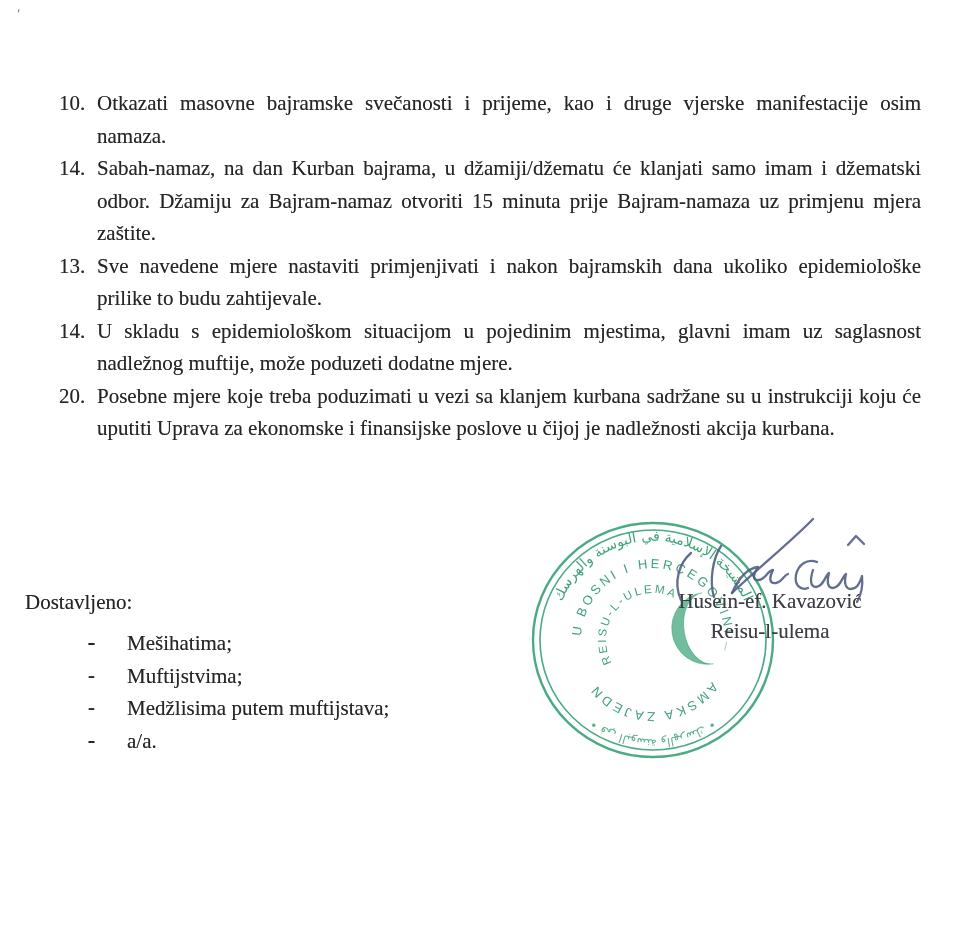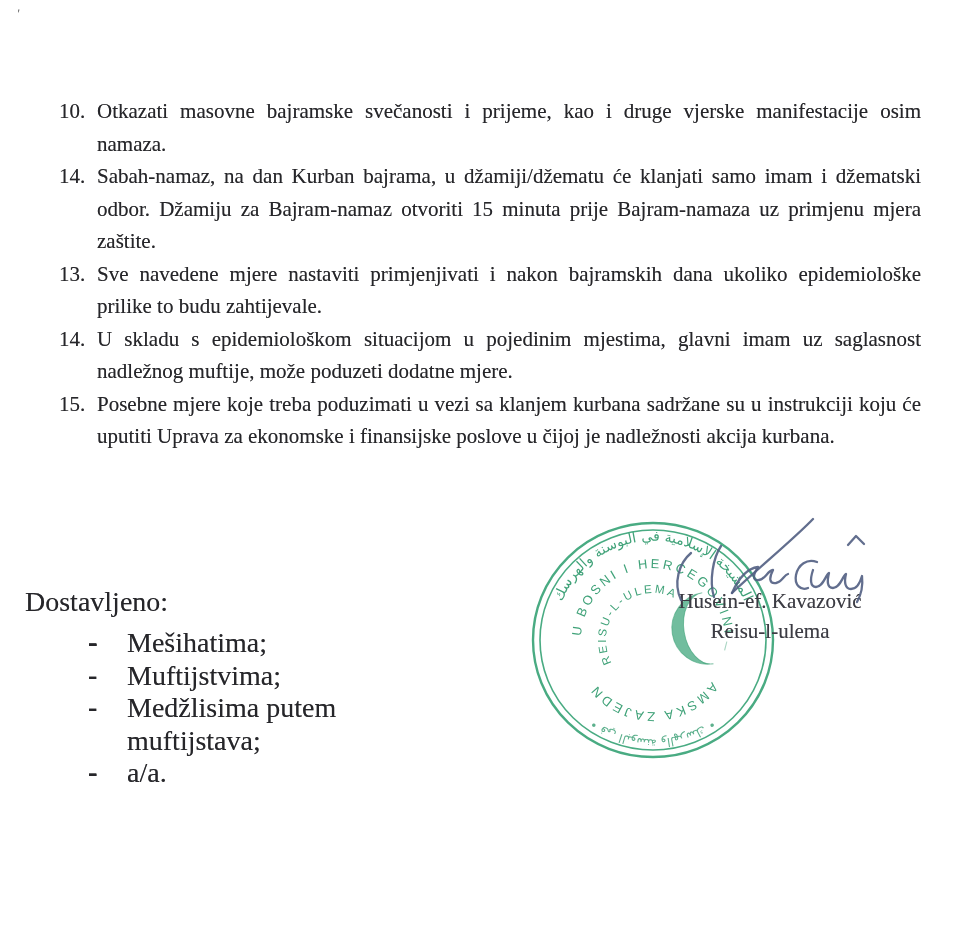--- a/index.html
+++ b/index.html
@@ -18,31 +18,30 @@
   .page{position:absolute;inset:0;background:#fff;}
   .scan-artifact{
     position:absolute;left:17px;top:6px;font-size:13px;color:#5a5a5a;
     transform:rotate(8deg);
   }
   
   .measures{
     position:absolute;left:59px;top:87px;width:862px;
     list-style:none;font-size:21px;line-height:32.5px;
     text-shadow:0 0 .5px rgba(20,20,20,.45);
-    margin-top:8px;
   }
   .measures li{
     position:relative;padding-left:38px;
     text-align:justify;text-align-last:left;
   }
   .measures .num{position:absolute;left:0;top:0;}
   
   .distribution{
     position:absolute;left:25px;top:586px;width:430px;
-    font-size:28px;line-height:32.4px;
+    font-size:21px;line-height:32.4px;
     text-shadow:0 0 .5px rgba(20,20,20,.45);
   }
   .distribution ul{list-style:none;margin-top:9px;}
   .distribution li{position:relative;padding-left:102px;}
   .distribution .dash{position:absolute;left:63px;top:-1px;font-weight:bold;}
   
   .stamp{position:absolute;left:527px;top:518px;width:252px;height:246px;z-index:1;opacity:.92;}
   .stamp .ring{fill:none;stroke:var(--stamp-green);}
   .stamp text{fill:var(--stamp-green-dark);}
   .stamp .lat{font-family:"Liberation Sans","DejaVu Sans",sans-serif;font-size:13px;letter-spacing:3px;}
@@ -77,21 +76,21 @@
     </li>
     <li>
       <span class="num">13.</span>
       <span>Sve navedene mjere nastaviti primjenjivati i nakon bajramskih dana ukoliko epidemiološke prilike to budu zahtijevale.</span>
     </li>
     <li>
       <span class="num">14.</span>
       <span>U skladu s epidemiološkom situacijom u pojedinim mjestima, glavni imam uz saglasnost nadležnog muftije, može poduzeti dodatne mjere.</span>
     </li>
     <li>
-      <span class="num">15.</span>
+      <span class="num">20.</span>
       <span>Posebne mjere koje treba poduzimati u vezi sa klanjem kurbana sadržane su u instrukciji koju će uputiti Uprava za ekonomske i finansijske poslove u čijoj je nadležnosti akcija kurbana.</span>
     </li>
   </ol>
 
   <section class="distribution">
     <div>Dostavljeno:</div>
     <ul>
       <li>
         <span class="dash">-</span>
       </li>

